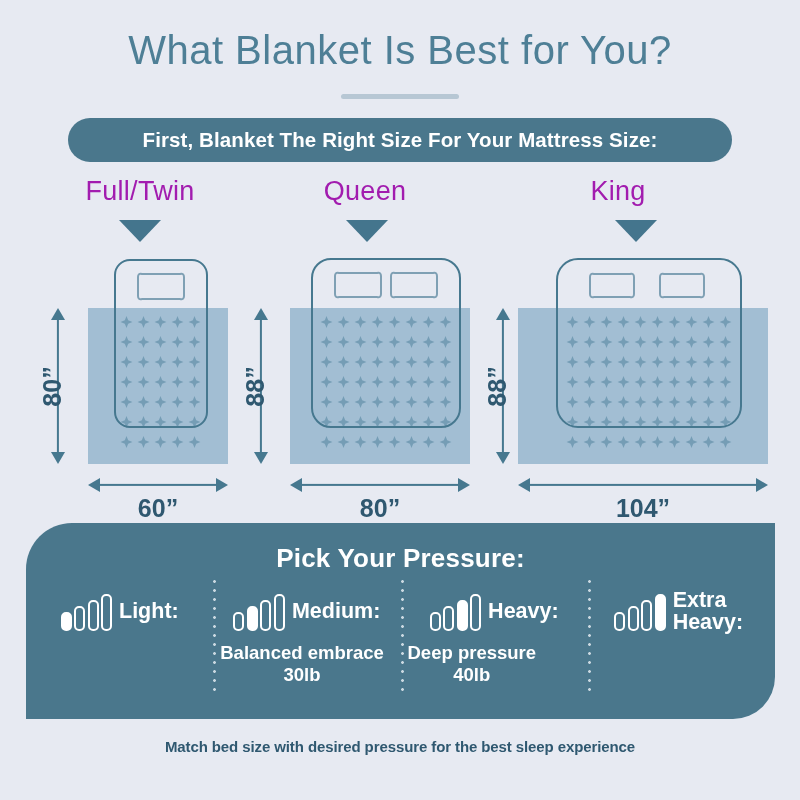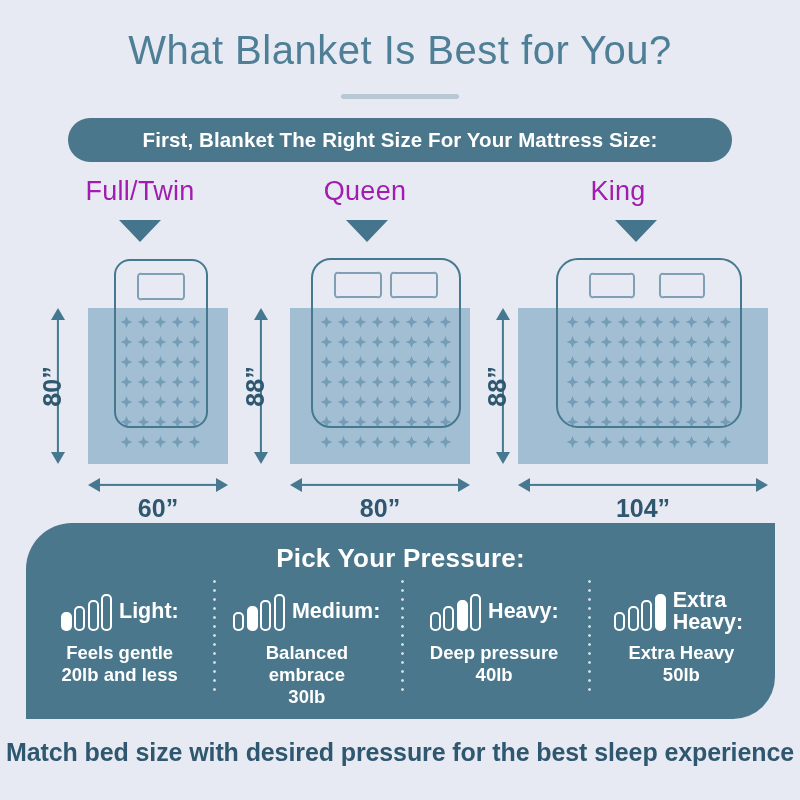--- a/index.html
+++ b/index.html
@@ -174,24 +174,24 @@
     letter-spacing: 0.2px;
   }
   .pressure-cols {
     position: absolute;
     top: 66px; left: 0; width: 100%;
     display: flex;
   }
   .p-col {
     position: relative;
     flex: 1;
-    padding: 0 18px;
+    padding: 0 7px;
     display: flex;
     flex-direction: column;
-    align-items: center;
+    align-items: flex-start;
   }
   .p-col + .p-col::before {
     content: "";
     position: absolute;
     left: 0; top: -12px;
     width: 3px; height: 118px;
     background-image: radial-gradient(circle, #CBD9E1 1.3px, transparent 1.5px);
     background-size: 3px 9px;
     background-repeat: repeat-y;
   }
@@ -231,21 +231,21 @@
     text-align: center;
     line-height: 1.18;
   }
 
   
   .footer {
     position: absolute;
     top: 738px; left: 0; width: 800px;
     text-align: center;
     color: #2F5870;
-    font-size: 25px;
+    font-size: 15px;
     font-weight: bold;
     letter-spacing: -0.1px;
   }
 </style>
 </head>
 <body>
 
 <div class="page">
 
   <div class="title">What Blanket Is Best for You?</div>
@@ -375,24 +375,20 @@
       <div class="p-col">
         <div class="p-head">
           <div class="bars">
             <div class="bar filled" style="height:19px;"></div>
             <div class="bar" style="height:25px;"></div>
             <div class="bar" style="height:31px;"></div>
             <div class="bar" style="height:37px;"></div>
           </div>
           <div class="p-label">Light:</div>
         </div>
-        <div class="p-desc">
-          <div style="white-space:pre-line;">Feels gentle
-20lb and less</div>
-        </div>
       </div>
 
       <div class="p-col">
         <div class="p-head">
           <div class="bars">
             <div class="bar" style="height:19px;"></div>
             <div class="bar filled" style="height:25px;"></div>
             <div class="bar" style="height:31px;"></div>
             <div class="bar" style="height:37px;"></div>
           </div>
@@ -423,24 +419,20 @@
       <div class="p-col">
         <div class="p-head">
           <div class="bars">
             <div class="bar" style="height:19px;"></div>
             <div class="bar" style="height:25px;"></div>
             <div class="bar" style="height:31px;"></div>
             <div class="bar filled" style="height:37px;"></div>
           </div>
           <div class="p-label" style="max-width:76px;">Extra Heavy:</div>
         </div>
-        <div class="p-desc">
-          <div style="white-space:pre-line;">Extra Heavy
-50lb</div>
-        </div>
       </div>
 
     </div>
   </div>
 
   <div class="footer">Match bed size with desired pressure for the best sleep experience</div>
 
 </div>
 
 </body></html>

